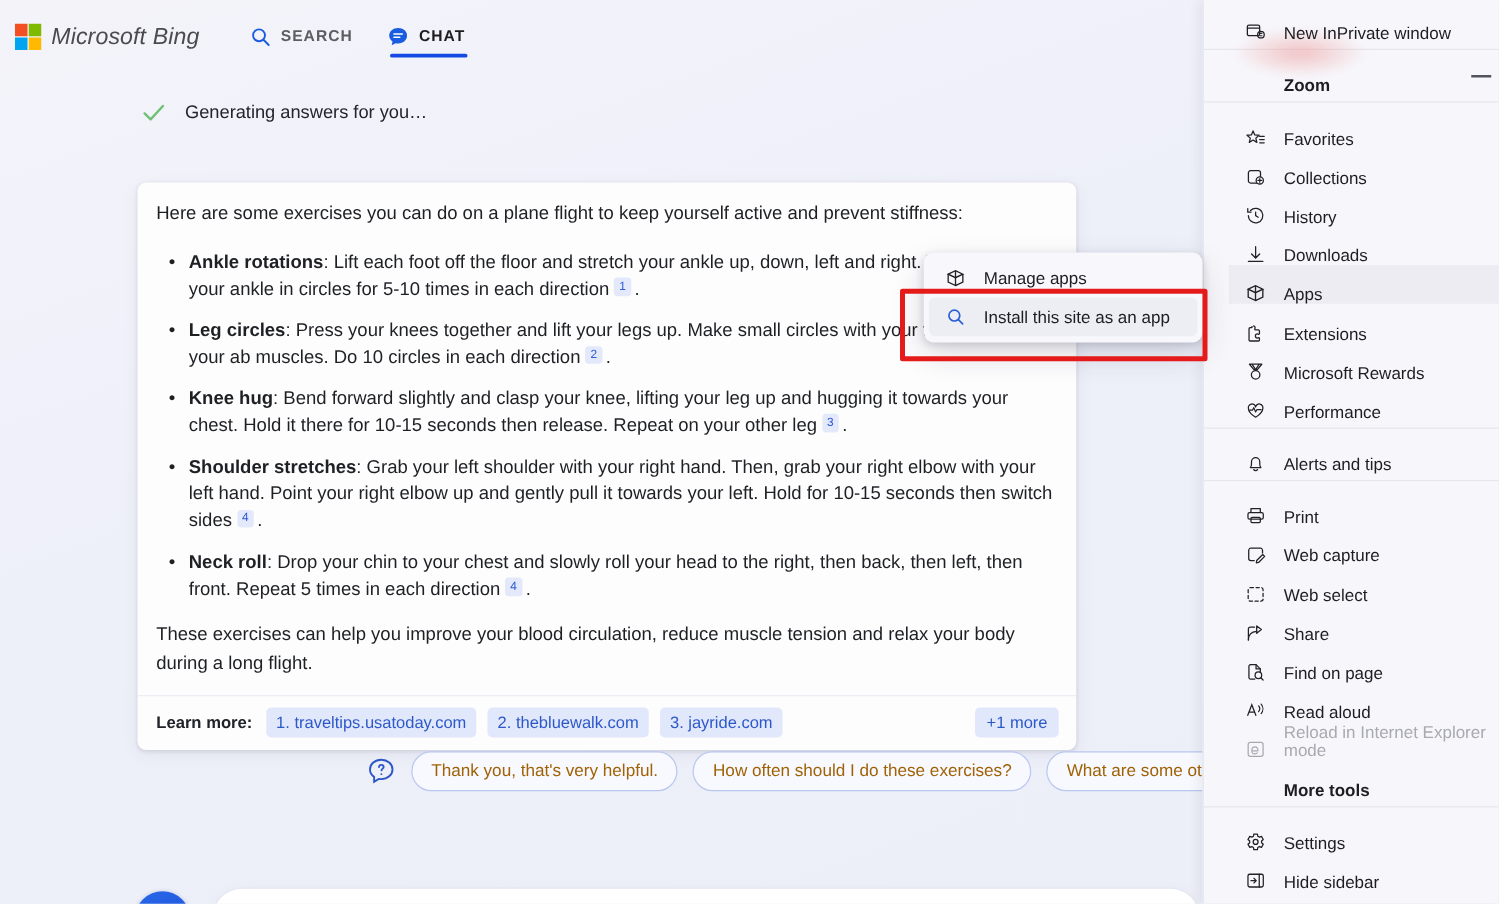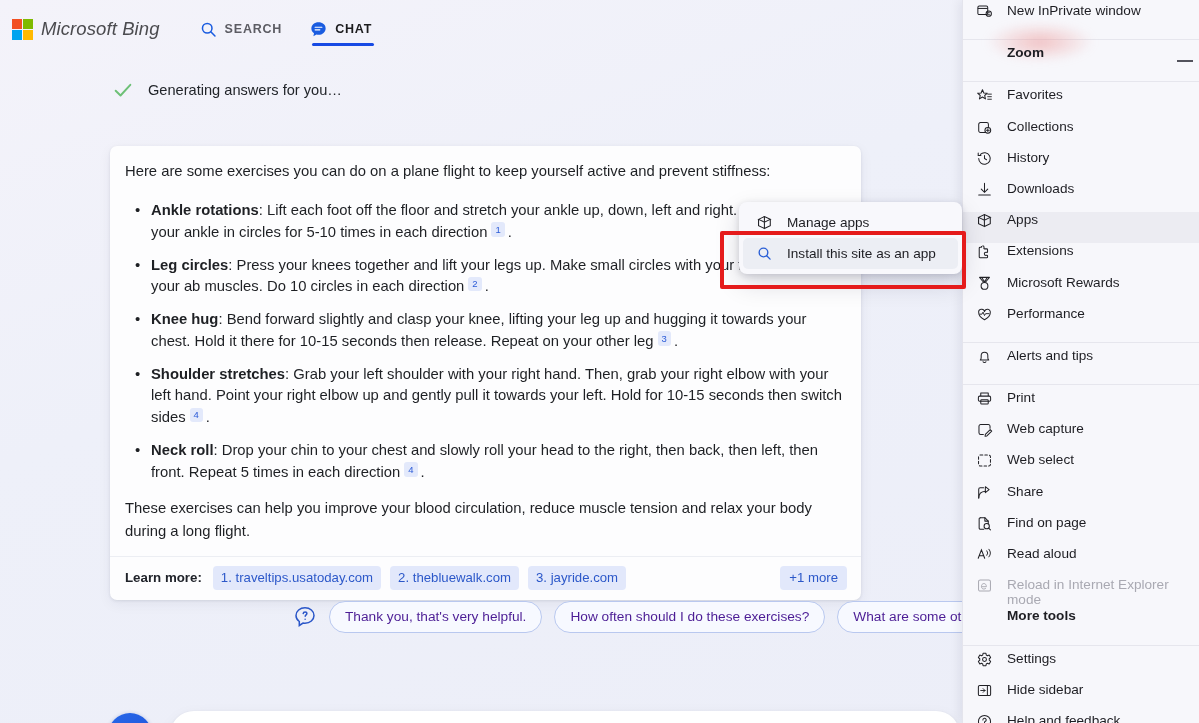--- a/index.html
+++ b/index.html
@@ -150,21 +150,21 @@
     width: 962px;
     display: flex; align-items: center; gap: 12px;
     padding-left: 293px;
   }
   .q-bubble {
     width: 24px; height: 24px; flex: none;
   }
   .suggest-chip {
     border: 1px solid #b9c8ef;
     background: #f7f9ff;
-    color: #4c1d95;
+    color: #a16207;
     border-radius: 17px;
     font-size: 13.7px;
     padding: 7px 15px 8px;
     white-space: nowrap;
     cursor: pointer;
   }
 
   
   .composer {
     position: absolute; left: 108px; top: 653px;
@@ -192,26 +192,26 @@
     position: absolute; top: 0; right: 0;
     width: 237px; height: 723px;
     background: #f7f7fb;
     border-left: 1px solid #e4e4ec;
     box-shadow: -3px 0 10px rgba(20,20,40,.07);
     padding-top: 3px;
     font-family: "Liberation Sans", sans-serif;
     overflow: hidden;
   }
   .em-row {
-    display: flex; align-items: flex-start;
+    display: flex; align-items: flex-end;
     height: 31.2px;
     padding-left: 13px;
     gap: 14px;
     font-size: 13.6px; color: #1d1d22;
-    cursor: pointer; position: relative;
+    cursor: pointer; position: relative; margin-left: 20px;
   }
   .em-row.hl { background: #ececf2; }
   .em-row.disabled { color: #a9a9b2; cursor: default; }
   .em-row .em-ico { width: 17px; height: 17px; flex: none; display:block; }
   .em-row.noicon { padding-left: 44px; font-weight: bold; }
   .em-sep { height: 1px; background: #e6e6ed; margin: 5px 0 5px 0; }
   .em-zoom-minus {
     position: absolute; right: 6px; top: 50%;
     transform: translateY(-50%);
     width: 16px; height: 2px; background: #53535c;

